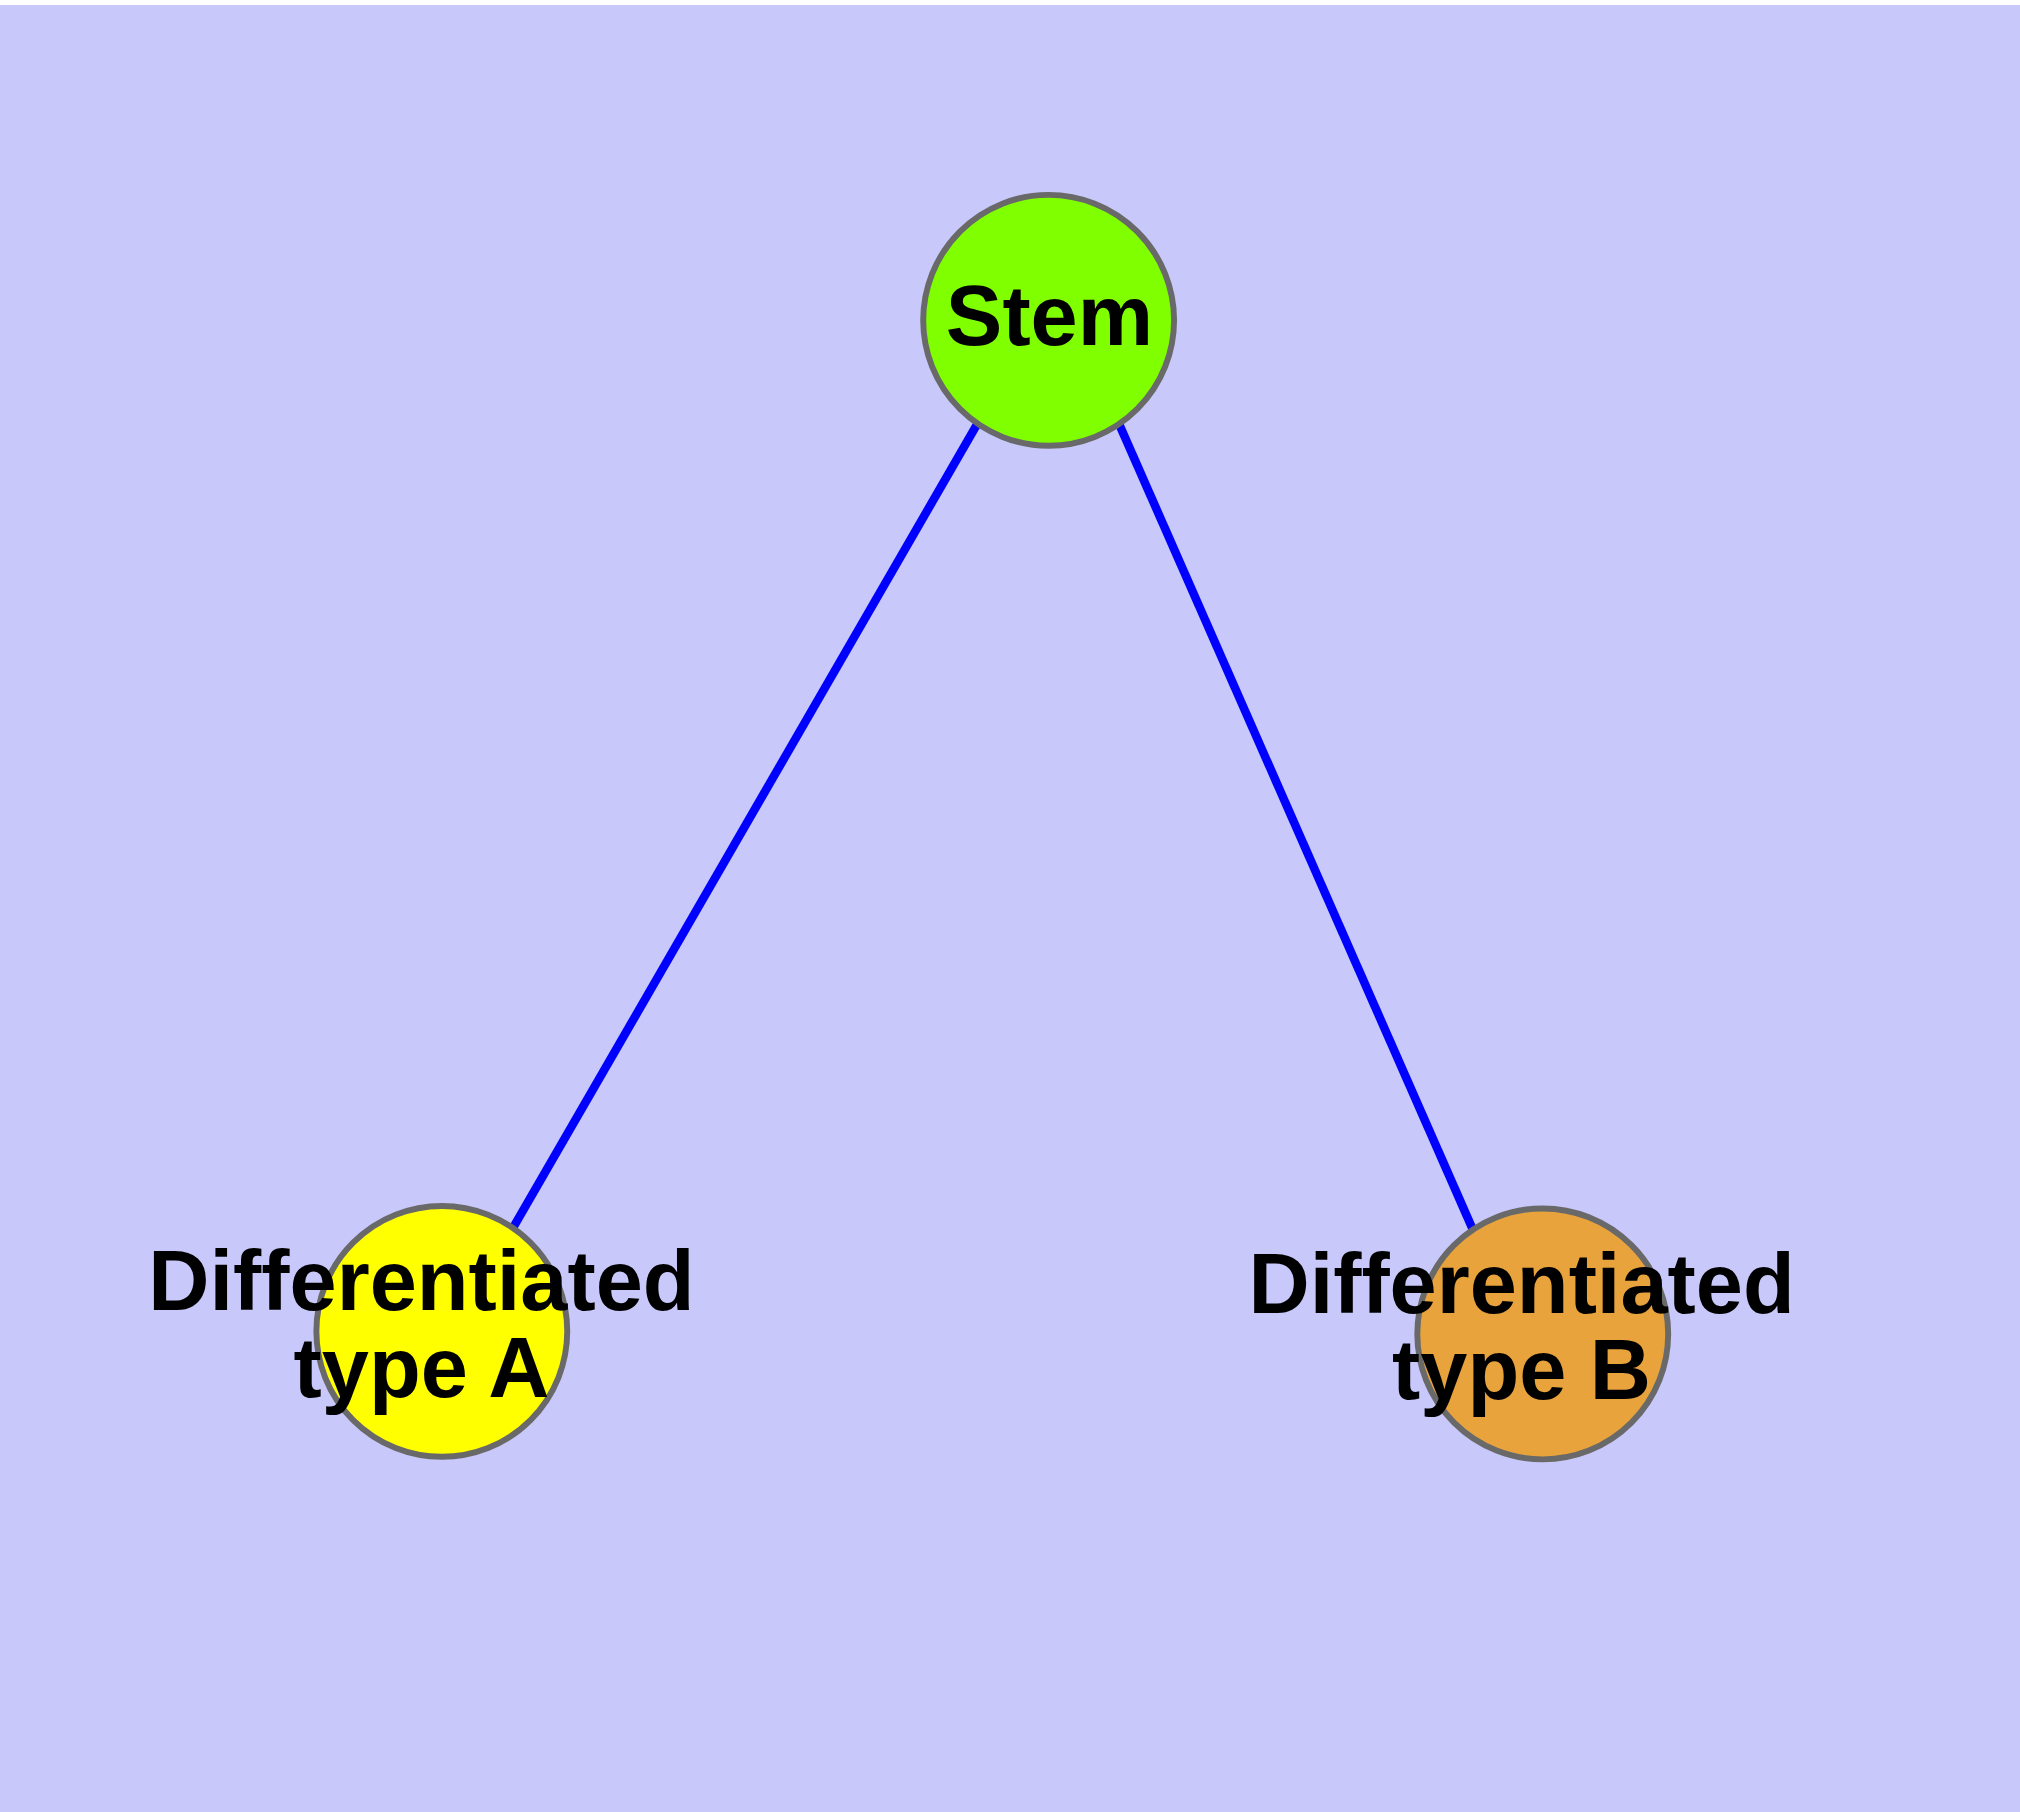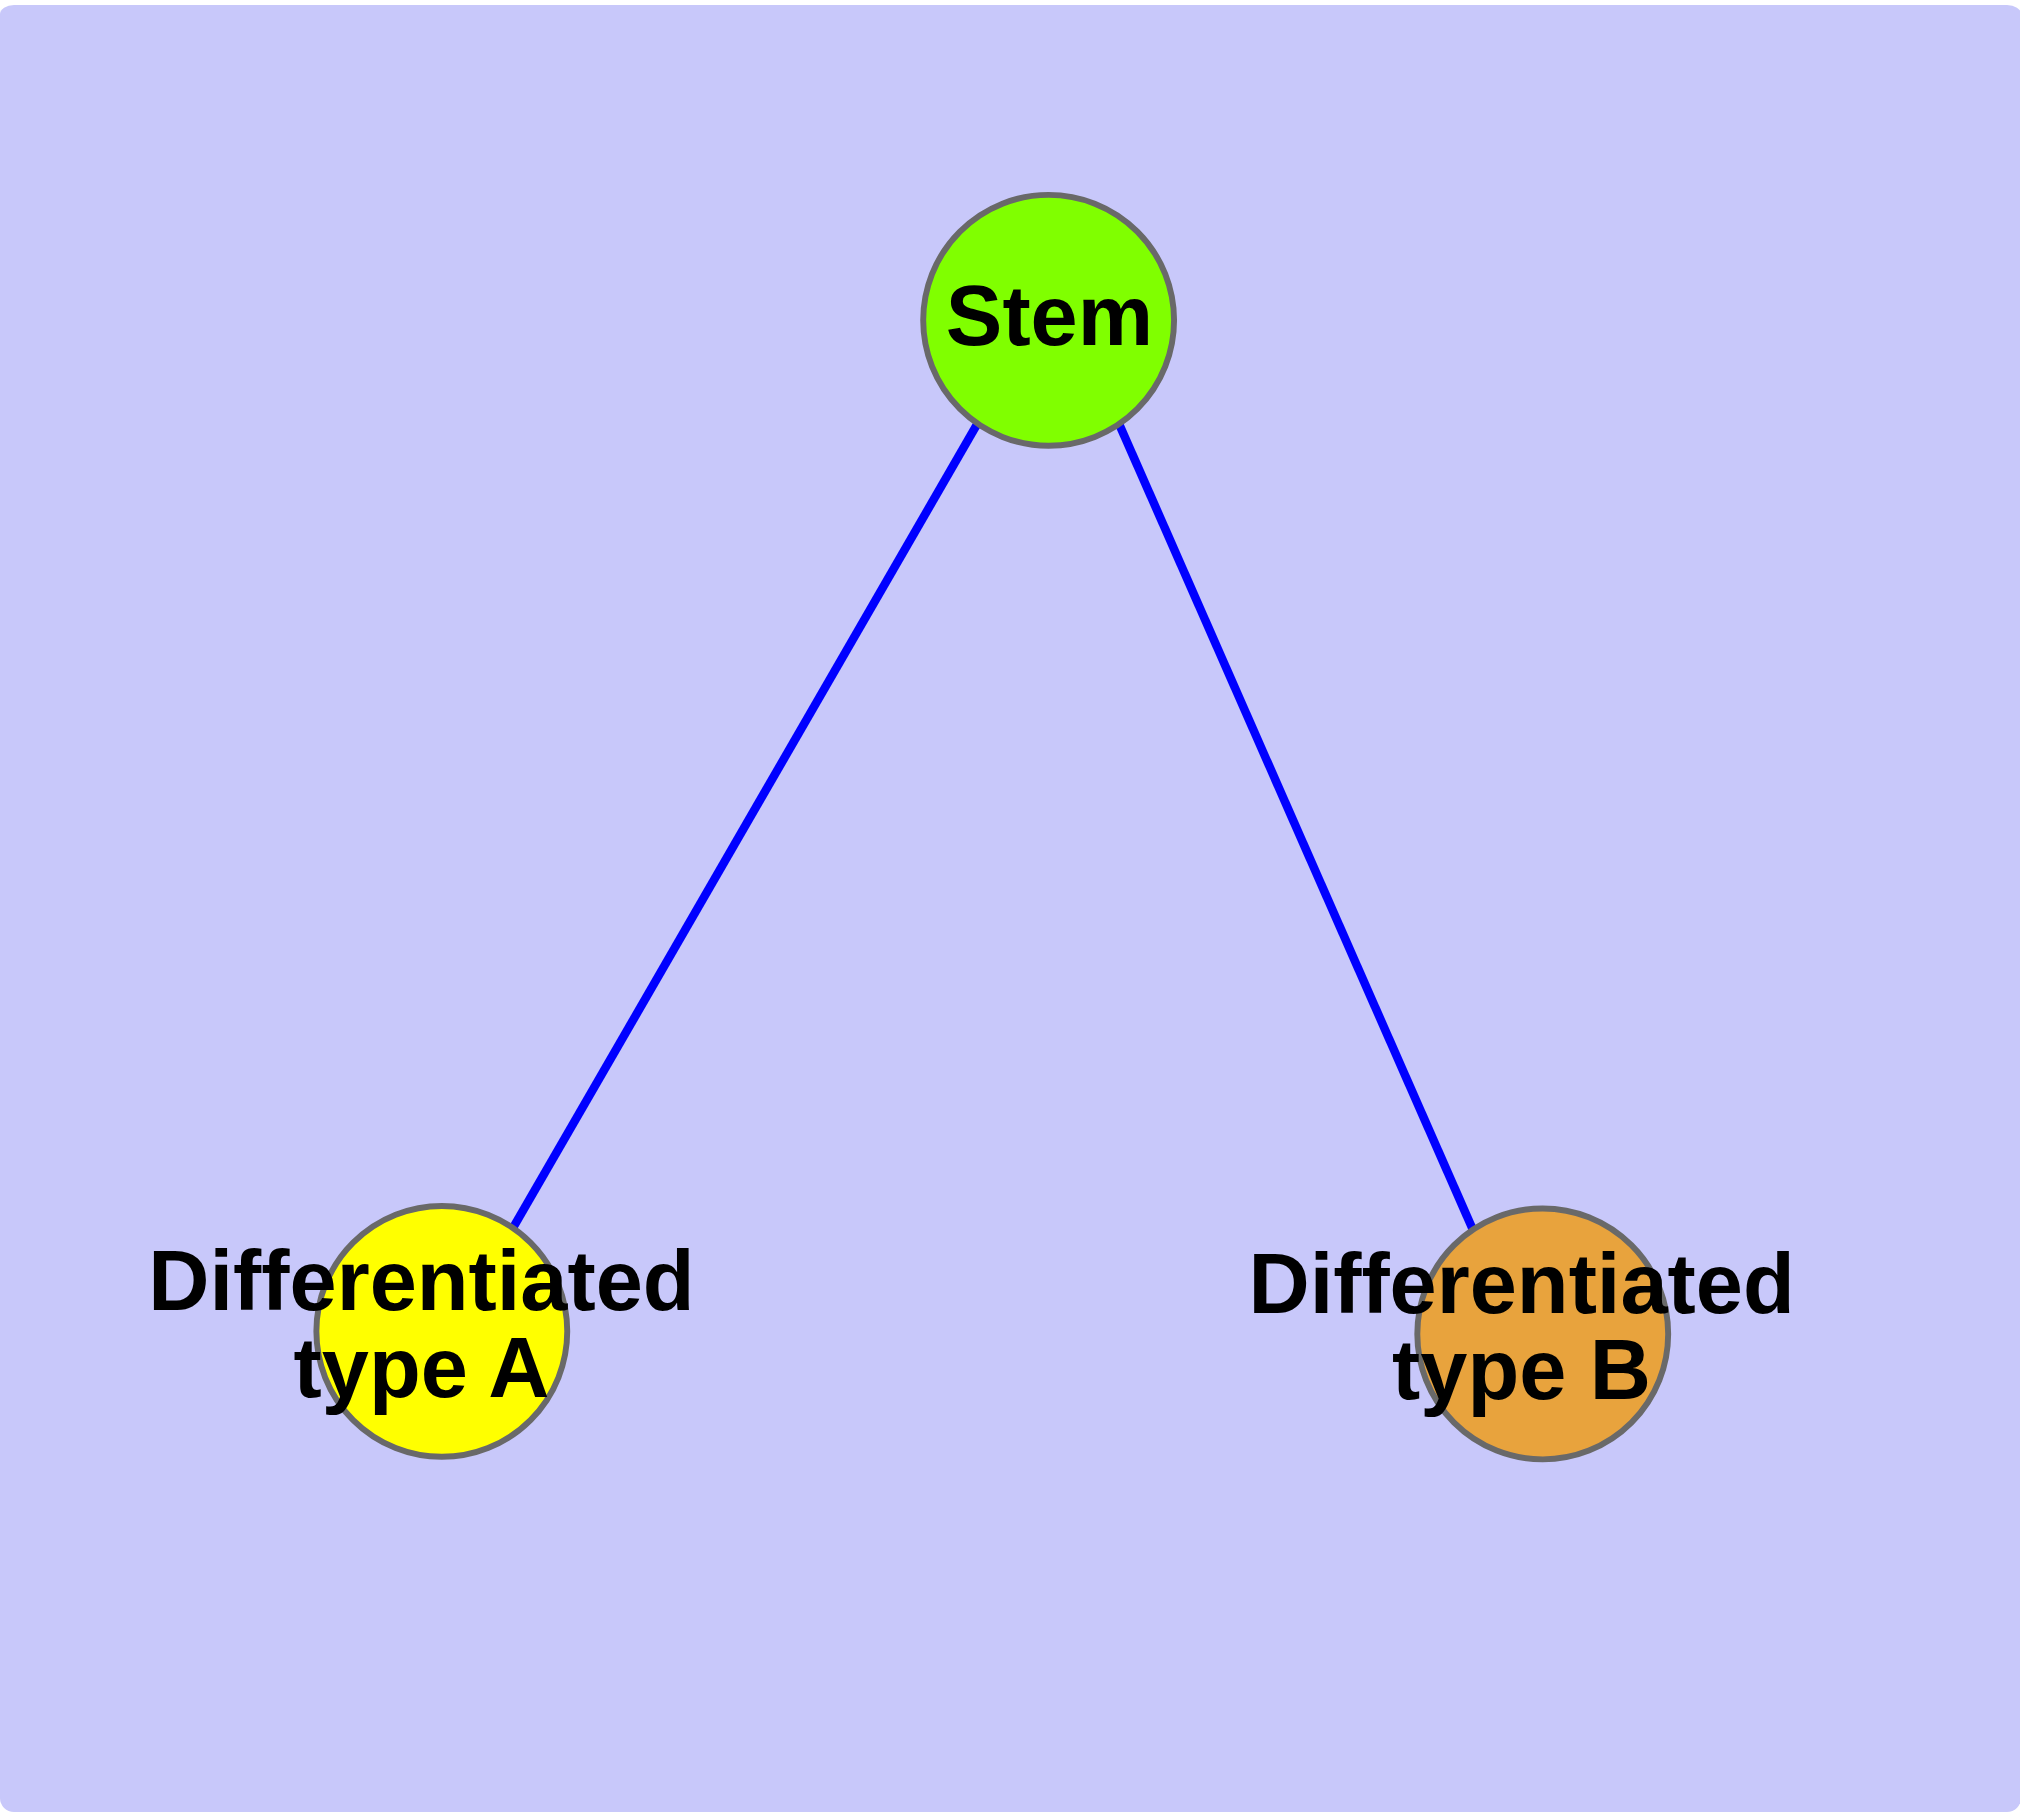--- a/index.html
+++ b/index.html
@@ -12,21 +12,20 @@
     font-family: "Liberation Sans", sans-serif;
   }
   #canvas {
     position: relative;
     width: 2021px;
     height: 1812px;
     overflow: hidden;
     background: #c8c8fa;
     box-sizing: border-box;
     border-top: 5.1px solid #ffffff;
-    border-radius: 14px;
   }
   #graph-svg {
     position: absolute;
     left: 0;
     top: 0;
     width: 2021px;
     height: 1812px;
     display: block;
   }
   .node-label {

